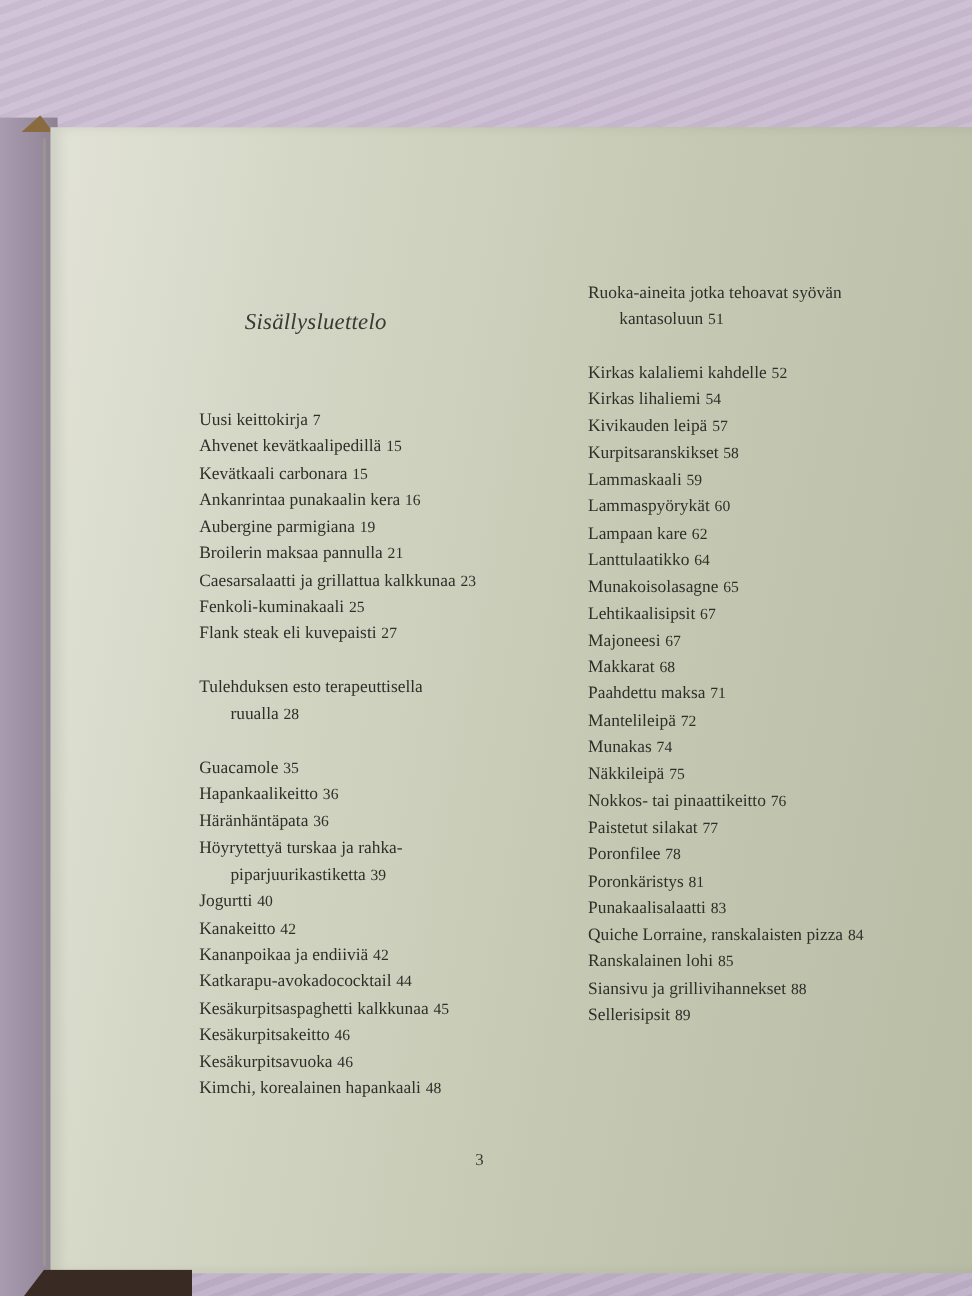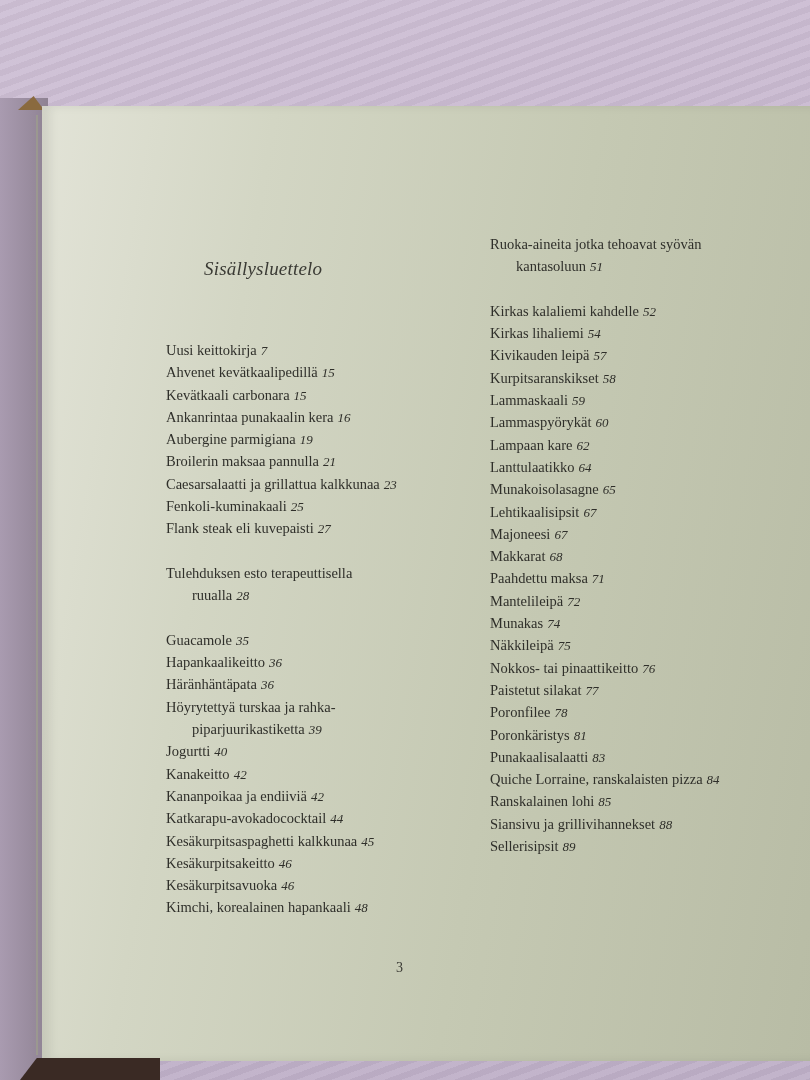--- a/index.html
+++ b/index.html
@@ -94,21 +94,20 @@
       height: 22.3px;
       white-space: nowrap;
     }
     .entry.cont {
       padding-left: 26px;
     }
     .gap {
       height: 22.3px;
     }
     .num {
-      font-style: italic;
       font-size: 13px;
       margin-left: 4px;
     }
     .page-number {
       position: absolute;
       left: 396px;
       top: 960px;
       font-size: 14px;
       color: #3a3a34;
     }

